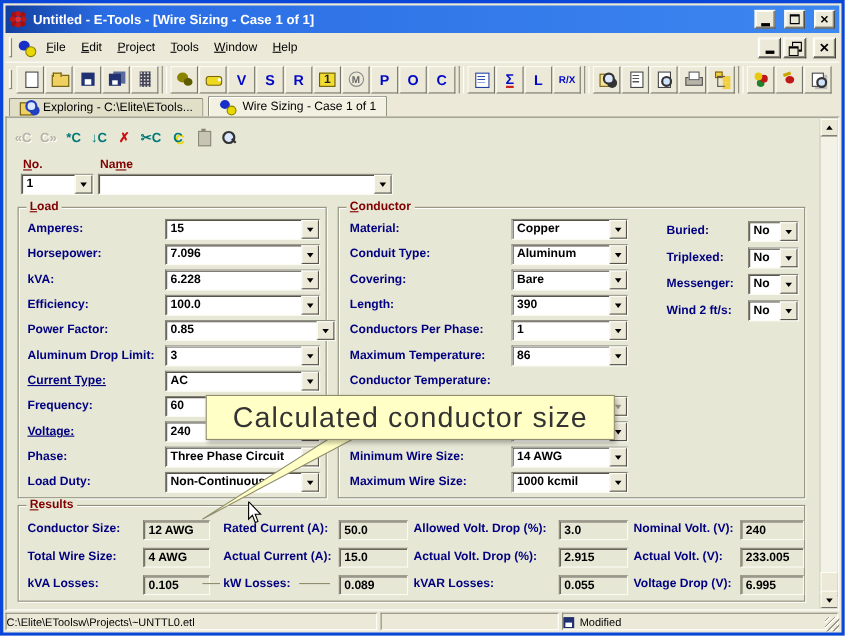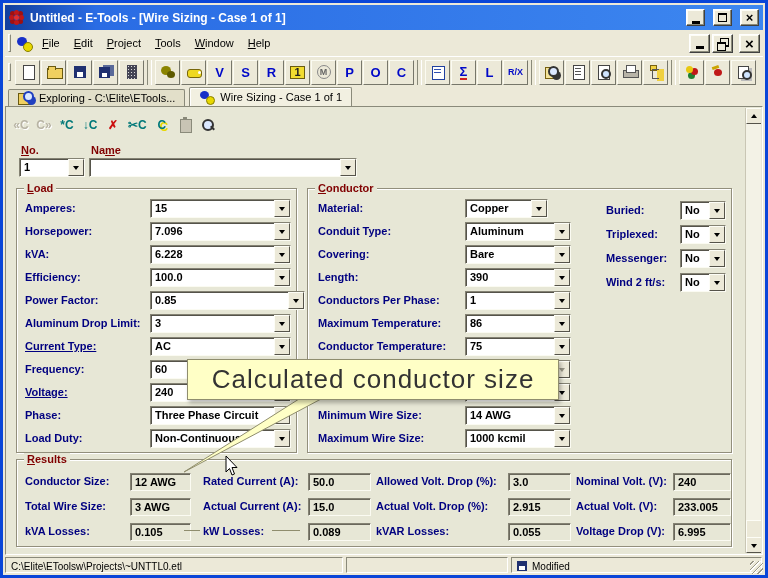--- a/index.html
+++ b/index.html
@@ -137,21 +137,21 @@
 
   
   .vscroll{position:absolute;top:0;right:0;width:16px;bottom:0;background:#F3F2E6;border-left:1px solid #c9c6b4;}
   .sbtn{position:absolute;left:0;width:16px;height:16px;background:#ECE9D8;border:1px solid;
     border-color:#fdfdf6 #55534a #55534a #fdfdf6;display:flex;align-items:center;justify-content:center;}
   .sthumb{position:absolute;left:0;width:16px;height:22px;background:#ECE9D8;border:1px solid;
     border-color:#fdfdf6 #55534a #55534a #fdfdf6;}
 
   
   .statusbar{position:absolute;left:2px;right:2px;bottom:1px;height:18px;display:flex;gap:3px;padding:1px 1px 1px 0;align-items:stretch;}
-  .spanel{border:1px solid;border-color:#8a8a7a #fff #fff #8a8a7a;padding:2px 5px 0 5px;font-size:10px;
+  .spanel{border:1px solid;border-color:#8a8a7a #fff #fff #8a8a7a;padding:2px 5px 0 0;font-size:10px;
     white-space:nowrap;overflow:hidden;display:flex;align-items:center;}
   .sgrip{position:absolute;right:0;bottom:0;width:13px;height:13px;
     background:repeating-linear-gradient(135deg,transparent 0 2px,#9a9786 2px 3px,#fff 3px 4px);}
 </style>
 </head>
 <body>
 
 <div class="window">
 
   <div class="titlebar">
@@ -403,21 +403,21 @@
             <span class="val">Non-Continuous</span>
             <span class="drop">
               <span class="tri-down"></span>
             </span>
           </div>
         </div>
 
       <div class="group" id="conductor-group" style="left:300px;top:80px;width:425px;height:265px;">
         <span class="group-title" id="conductor-title"><u>C</u>onductor</span>
       <span class="flabel" style="left: 10px; top: 13px;">Material:</span>
-          <div class="combo" style="left: 157px; top: 10px; width: 83px;">
+          <div class="combo" style="left: 157px; top: 10px; width: 106px;">
             <span class="val">Copper</span>
             <span class="drop">
               <span class="tri-down"></span>
             </span>
           </div>
           <span class="flabel" style="left: 10px; top: 36px;">Conduit Type:</span>
           <div class="combo" style="left: 157px; top: 33px; width: 106px;">
             <span class="val">Aluminum</span>
             <span class="drop">
               <span class="tri-down"></span>
@@ -445,26 +445,20 @@
             </span>
           </div>
           <span class="flabel" style="left: 10px; top: 128px;">Maximum Temperature:</span>
           <div class="combo" style="left: 157px; top: 125px; width: 106px;">
             <span class="val">86</span>
             <span class="drop">
               <span class="tri-down"></span>
             </span>
           </div>
           <span class="flabel" style="left: 10px; top: 151px;">Conductor Temperature:</span>
-          <div class="combo" style="left: 157px; top: 148px; width: 106px;">
-            <span class="val">75</span>
-            <span class="drop">
-              <span class="tri-down"></span>
-            </span>
-          </div>
           <div class="combo" style="left: 157px; top: 171px; width: 106px;">
             <span class="val"></span>
             <span class="drop">
               <span class="tri-down dis"></span>
             </span>
           </div>
           <div class="combo" style="left: 157px; top: 194px; width: 106px;">
             <span class="val"></span>
             <span class="drop">
               <span class="tri-down"></span>
@@ -518,21 +512,21 @@
         <span class="group-title" id="results-title"><u>R</u>esults</span>
       <span class="flabel" style="left: 8px; top: 15px;">Conductor Size:</span>
           <span class="rbox" style="left: 113px; top: 13px; width: 61px;">12 AWG</span>
           <span class="flabel" style="left: 186px; top: 15px;">Rated Current (A):</span>
           <span class="rbox" style="left: 291px; top: 13px; width: 63px;">50.0</span>
           <span class="flabel" style="left: 359px; top: 15px;">Allowed Volt. Drop (%):</span>
           <span class="rbox" style="left: 491px; top: 13px; width: 63px;">3.0</span>
           <span class="flabel" style="left: 559px; top: 15px;">Nominal Volt. (V):</span>
           <span class="rbox" style="left: 656px; top: 13px; width: 58px;">240</span>
           <span class="flabel" style="left: 8px; top: 40px;">Total Wire Size:</span>
-          <span class="rbox" style="left: 113px; top: 38px; width: 61px;">3 AWG</span>
+          <span class="rbox" style="left: 113px; top: 38px; width: 61px;">4 AWG</span>
           <span class="flabel" style="left: 186px; top: 40px;">Actual Current (A):</span>
           <span class="rbox" style="left: 291px; top: 38px; width: 63px;">15.0</span>
           <span class="flabel" style="left: 359px; top: 40px;">Actual Volt. Drop (%):</span>
           <span class="rbox" style="left: 491px; top: 38px; width: 63px;">2.915</span>
           <span class="flabel" style="left: 559px; top: 40px;">Actual Volt. (V):</span>
           <span class="rbox" style="left: 656px; top: 38px; width: 58px;">233.005</span>
           <span class="flabel" style="left: 8px; top: 65px;">kVA Losses:</span>
           <span class="rbox" style="left: 113px; top: 63px; width: 61px;">0.105</span>
           <span class="flabel" style="left: 186px; top: 65px;">kW Losses:</span>
           <span class="rbox" style="left: 291px; top: 63px; width: 63px;">0.089</span>

